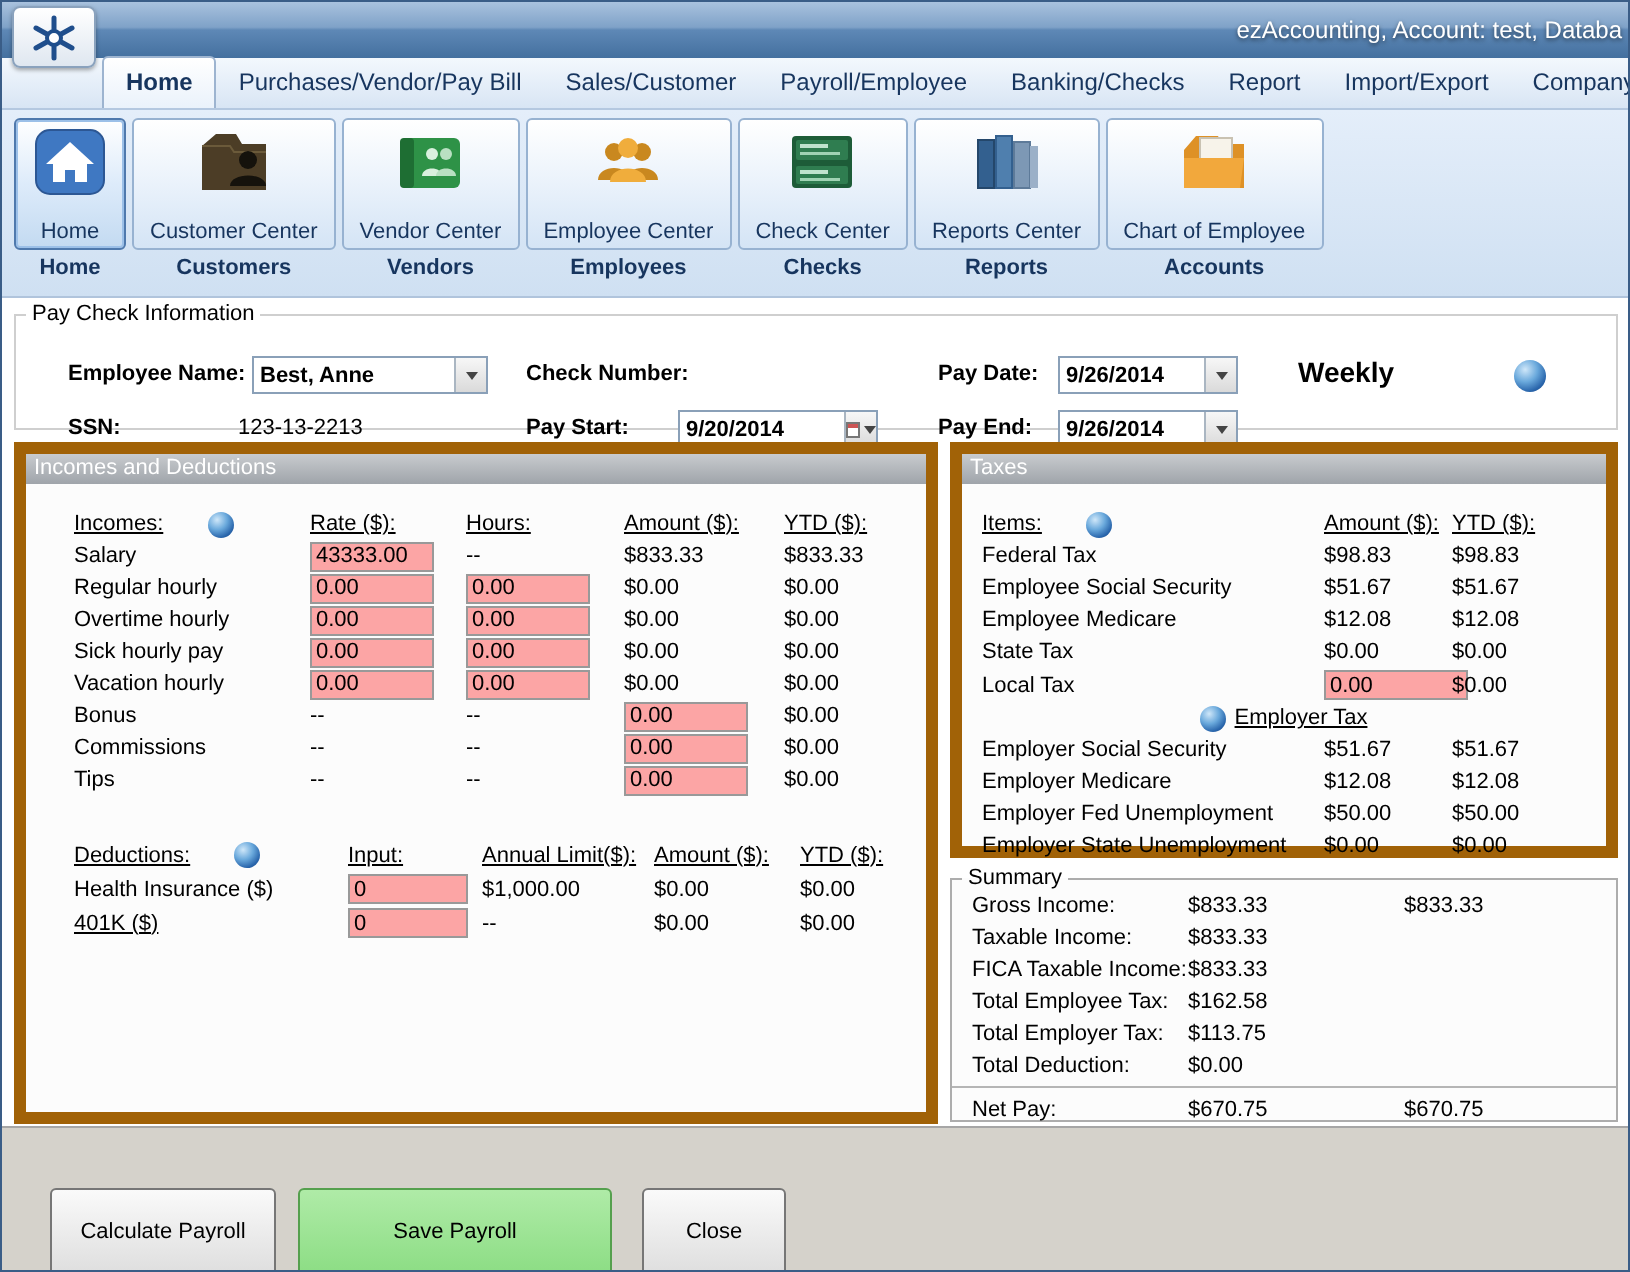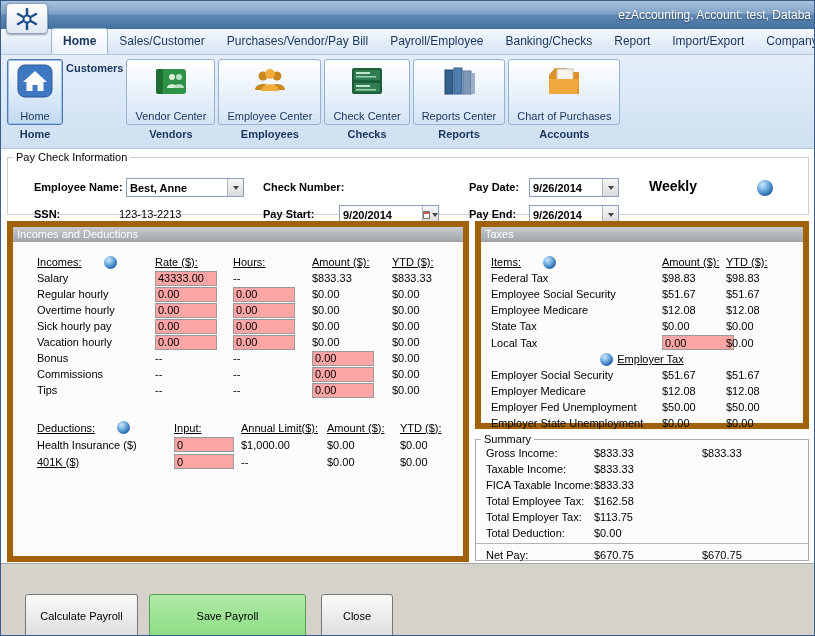--- a/index.html
+++ b/index.html
@@ -97,22 +97,22 @@
         <line x1="13" y1="2" x2="13" y2="22"></line>
           <line x1="4" y1="7" x2="22" y2="17"></line>
           <line x1="4" y1="17" x2="22" y2="7"></line>
       </g>
       <circle cx="13" cy="12" r="3.5" fill="#fff" stroke="#1f4e8c" stroke-width="2"></circle>
     </svg>
   </div>
 
   <div class="tabbar">
     <div class="tab active">Home</div>
+    <div class="tab">Purchases/Vendor/Pay Bill</div>
     <div class="tab">Sales/Customer</div>
-    <div class="tab">Purchases/Vendor/Pay Bill</div>
     <div class="tab">Payroll/Employee</div>
     <div class="tab">Banking/Checks</div>
     <div class="tab">Report</div>
     <div class="tab">Import/Export</div>
     <div class="tab">Company</div>
 
   </div>
 
   <div class="toolbar">
 
@@ -121,20 +121,29 @@
         <svg width="38" height="36" viewBox="0 0 38 36">
           <rect x="2" y="2" width="34" height="32" rx="7" fill="#3f78c2" stroke="#2c5794"></rect>
           <path d="M19 8 L7 19 h3.5 v9 h6 v-6 h5 v6 h6 v-9 H31 Z" fill="#fff"></path>
         </svg>
         <span class="tool-label">Home</span>
       </div>
       <span class="tool-caption">Home</span>
     </div>
 
     <div class="tool-item">
+      <div class="tool-btn">
+        <svg width="38" height="36" viewBox="0 0 38 36">
+          <path d="M3 10 l7 -6 h10 l3 5 h12 v23 H3 Z" fill="#4c3d26"></path>
+          <path d="M3 10 h14 l2 3 h16" fill="none" stroke="#6b5a3a"></path>
+          <circle cx="26" cy="17" r="4.5" fill="#15120c"></circle>
+          <path d="M17 30 c0 -7 18 -7 18 0 Z" fill="#15120c"></path>
+        </svg>
+        <span class="tool-label">Customer Center</span>
+      </div>
       <span class="tool-caption">Customers</span>
     </div>
 
     <div class="tool-item">
       <div class="tool-btn">
         <svg width="38" height="36" viewBox="0 0 38 36">
           <rect x="4" y="6" width="30" height="25" rx="3" fill="#2e9247"></rect>
           <rect x="4" y="6" width="7" height="25" rx="2" fill="#1e6e33"></rect>
           <circle cx="20" cy="14" r="3" fill="#d9f0de"></circle>
             <circle cx="27" cy="14" r="3" fill="#b9e0c2"></circle>
@@ -190,21 +199,21 @@
       <span class="tool-caption">Reports</span>
     </div>
 
     <div class="tool-item">
       <div class="tool-btn">
         <svg width="38" height="36" viewBox="0 0 38 36">
           <path d="M4 12 l6 -7 h11 l2 4 h11 v22 H4 Z" fill="#de9126"></path>
           <rect x="12" y="6" width="16" height="12" fill="#f7f3ea" stroke="#c9c2b2"></rect>
           <path d="M4 16 h30 l-2 15 H4 Z" fill="#f2a83c"></path>
         </svg>
-        <span class="tool-label">Chart of Purchases</span>
+        <span class="tool-label">Chart of Employee</span>
       </div>
       <span class="tool-caption">Accounts</span>
     </div>
 
   </div>
 
   <fieldset class="paycheck">
     <legend>Pay Check Information</legend>
 
     <span class="pc-lbl" style="left:26px; top:18px;">Employee Name:</span>

